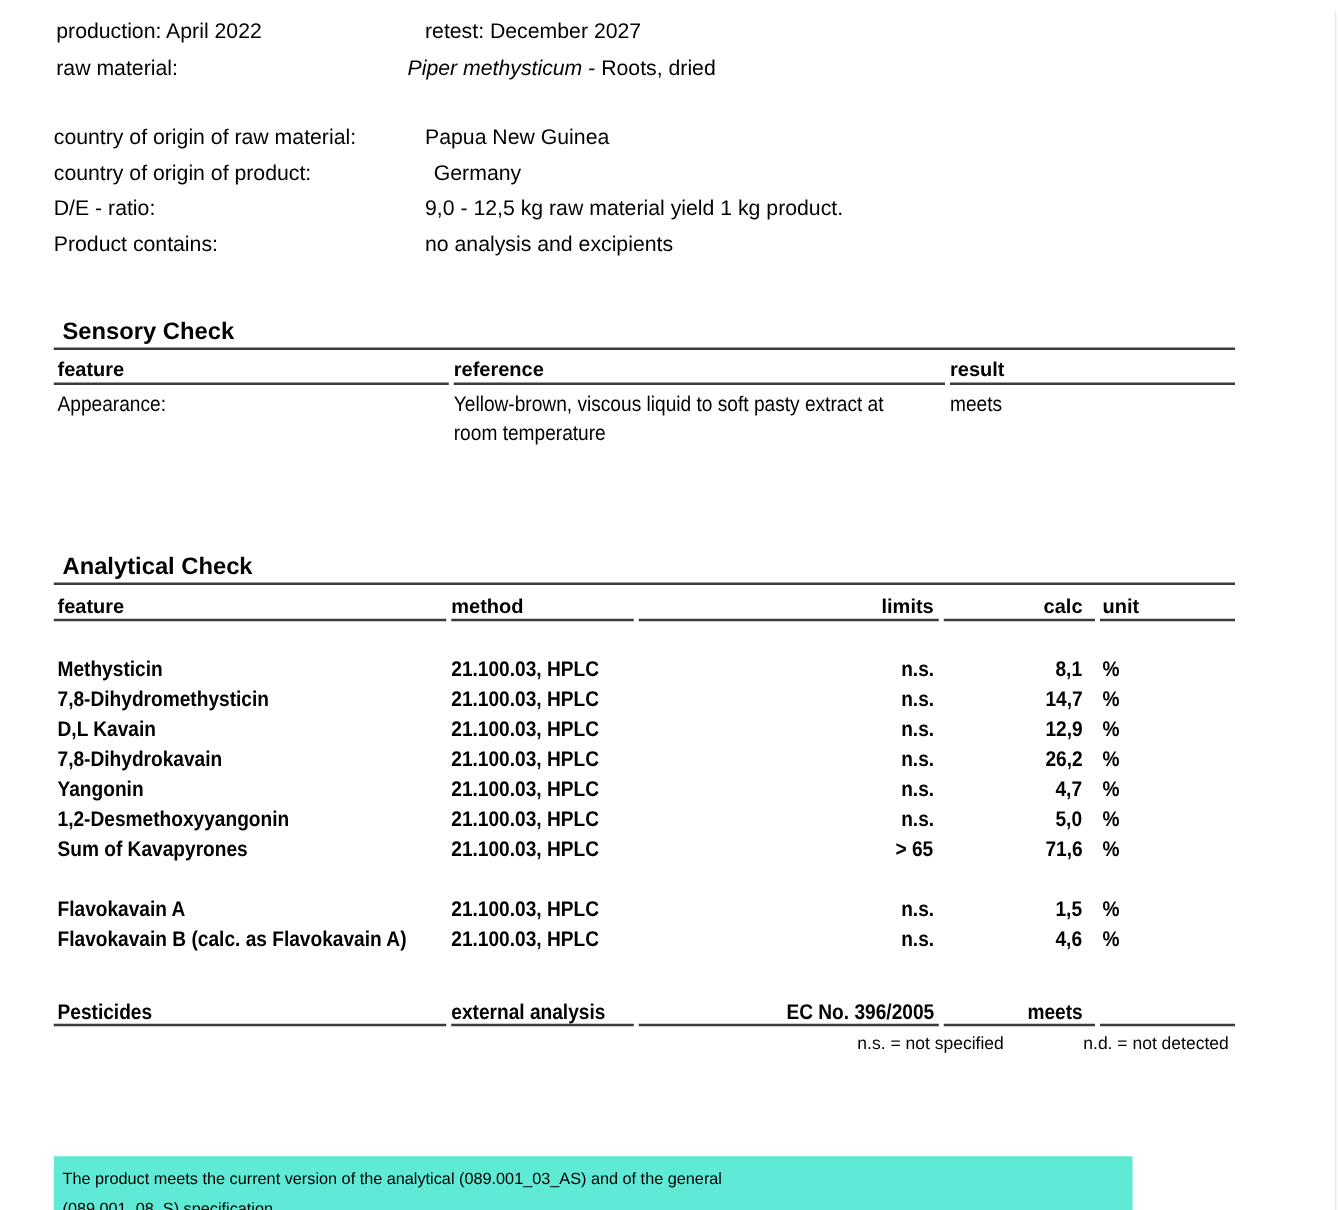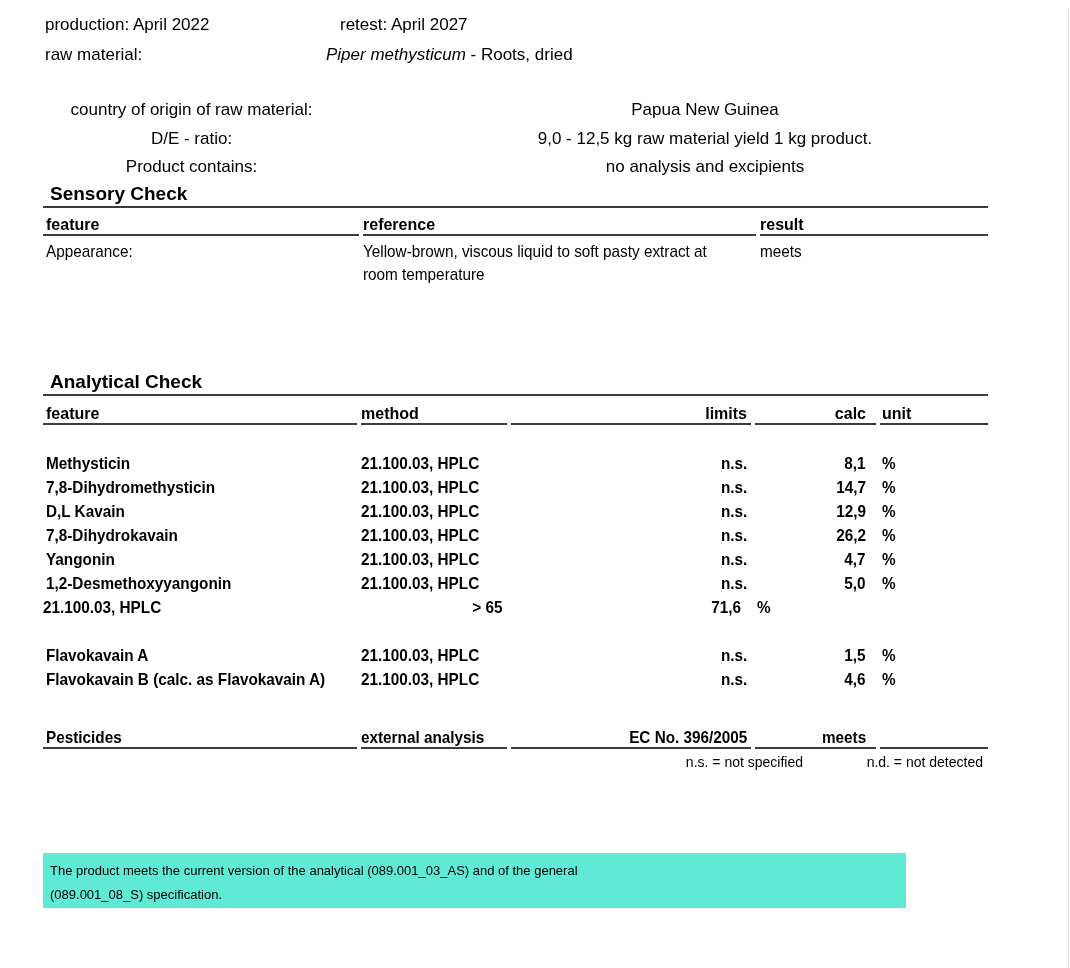--- a/index.html
+++ b/index.html
@@ -8,28 +8,28 @@
     font-family:"Liberation Sans","DejaVu Sans",sans-serif;
     color:#000; -webkit-font-smoothing:antialiased;
   }
   .page { position:relative; width:1070px; height:968px; background:#fff; }
   .scan-edge { position:absolute; top:0; bottom:0; right:1px; width:1px; background:#e3e3e3; }
 
   
   .top-info { margin:10px 0 0 45px; font-size:17px; }
   .top-info .irow { display:grid; grid-template-columns:295px auto; line-height:30px; }
   .origin-info { margin:26px 0 0 43px; font-size:17px; }
-  .origin-info .irow { display:grid; grid-template-columns:297px auto; line-height:28.5px;text-align:center; }
+  .origin-info .irow { display:grid; grid-template-columns:297px auto; line-height:28.5px; }
   .italic { font-style:italic; }
   .off-piper { margin-left:-14px; }
   .off7 { margin-left:7px; }
 
   
   section { margin-left:43px; width:945px; }
-  .sensory { }
+  .sensory { margin-top:44px; }
   .analytical { margin-top:84px; }
   h2 {
     margin:0; font-size:19px; font-weight:bold; line-height:20px;
     padding:2px 0 2px 7px; border-bottom:2px solid #3b3b3b;
   }
 
   
   .srow { display:grid; grid-template-columns:316px 393px 228px; column-gap:4px; }
   .arow { display:grid; grid-template-columns:314px 146px 240px 121px 108px; column-gap:4px;font-weight:bold; }
   .thead { font-weight:bold; font-size:16px; }
@@ -66,32 +66,36 @@
   }
 </style>
 </head>
 <body>
 
 <div class="page">
 
   <div class="top-info">
     <div class="irow">
       <div>production: April 2022</div>
-      <div>retest: April 2027</div>
+      <div>retest: December 2027</div>
     </div>
     <div class="irow">
       <div>raw material:</div>
       <div><span class="italic off-piper">Piper methysticum</span><span> - Roots, dried</span></div>
     </div>
   </div>
 
   <div class="origin-info">
     <div class="irow">
       <div>country of origin of raw material:</div>
       <div>Papua New Guinea</div>
+    </div>
+    <div class="irow">
+      <div>country of origin of product:</div>
+      <div><span class="off7">Germany</span></div>
     </div>
     <div class="irow">
       <div>D/E - ratio:</div>
       <div>9,0 - 12,5 kg raw material yield 1 kg product.</div>
     </div>
     <div class="irow">
       <div>Product contains:</div>
       <div>no analysis and excipients</div>
     </div>
   </div>
@@ -167,20 +171,21 @@
 
       <div class="arow">
         <div class="c c1"><span class="nw">1,2-Desmethoxyyangonin</span></div>
         <div class="c"><span class="nw">21.100.03, HPLC</span></div>
         <div class="c c3r"><span class="nwr">n.s.</span></div>
         <div class="c c4r"><span class="nwr">5,0</span></div>
         <div class="c c5u"><span class="nw">%</span></div>
       </div>
 
       <div class="arow">
+        <div class="c c1"><span class="nw">Sum of Kavapyrones</span></div>
         <div class="c"><span class="nw">21.100.03, HPLC</span></div>
         <div class="c c3r"><span class="nwr">&gt; 65</span></div>
         <div class="c c4r"><span class="nwr">71,6</span></div>
         <div class="c c5u"><span class="nw">%</span></div>
       </div>
 
       <div class="spacer24"></div>
 
       <div class="arow">
         <div class="c c1"><span class="nw">Flavokavain A</span></div>

